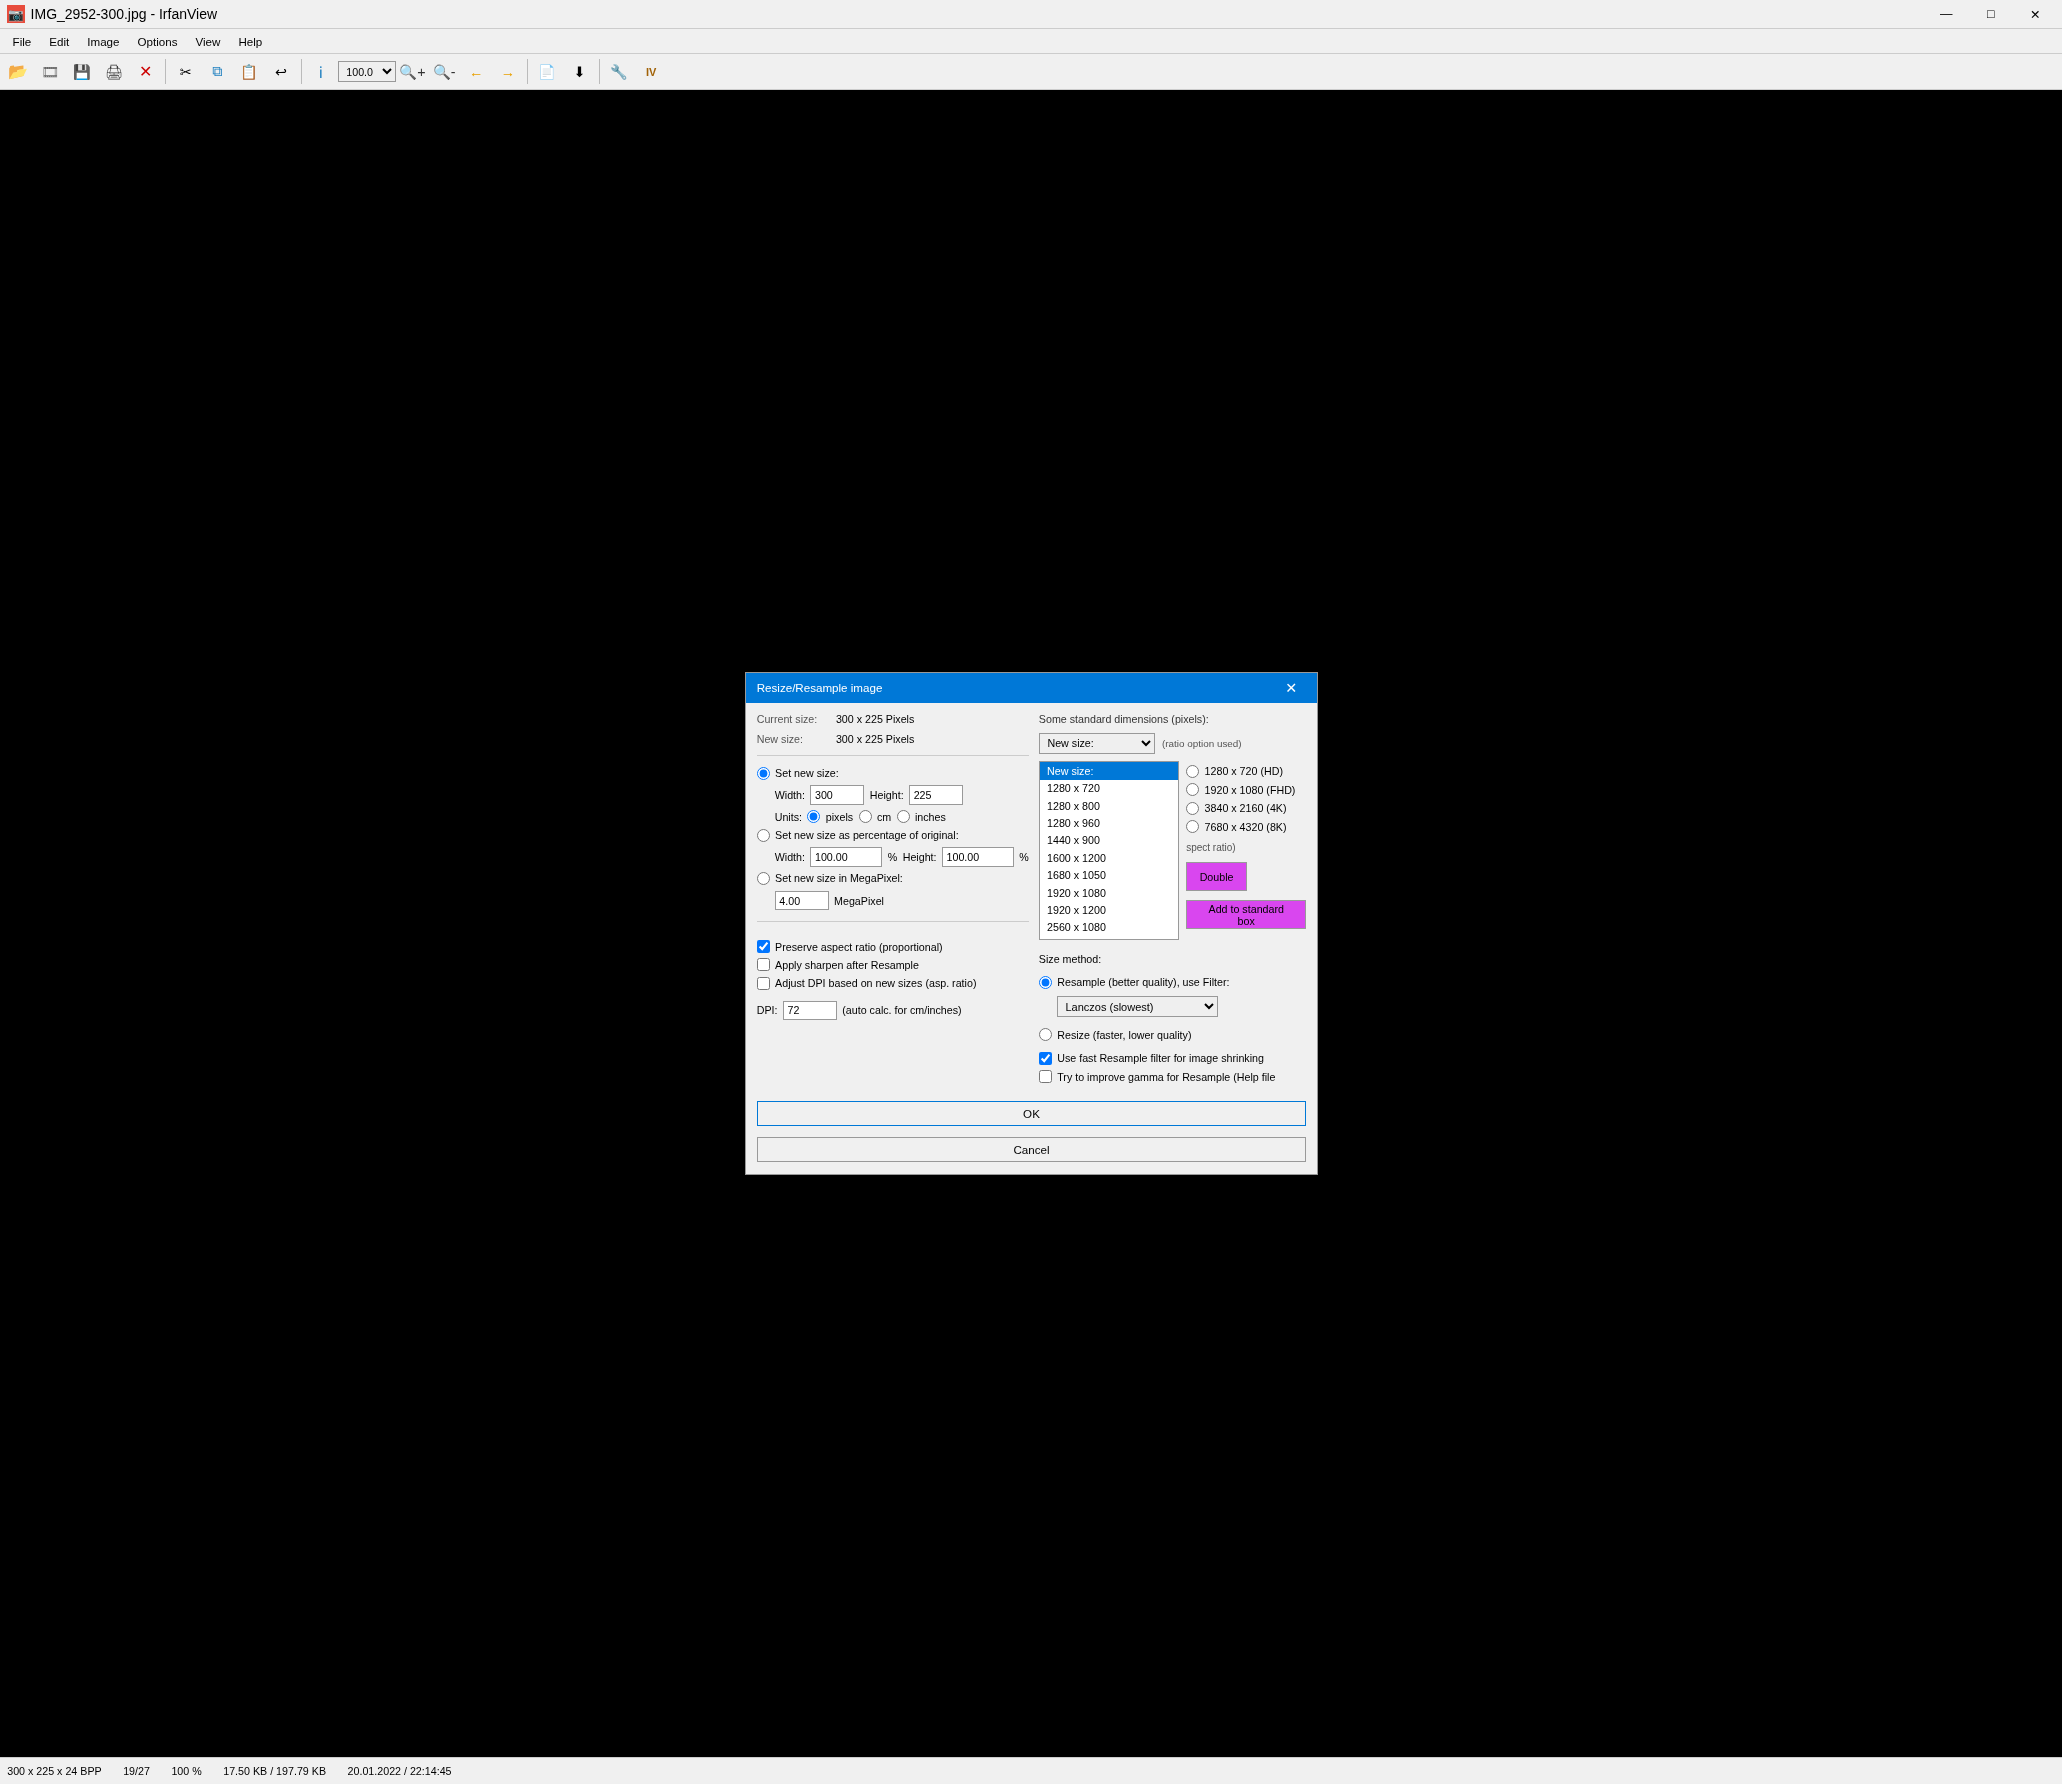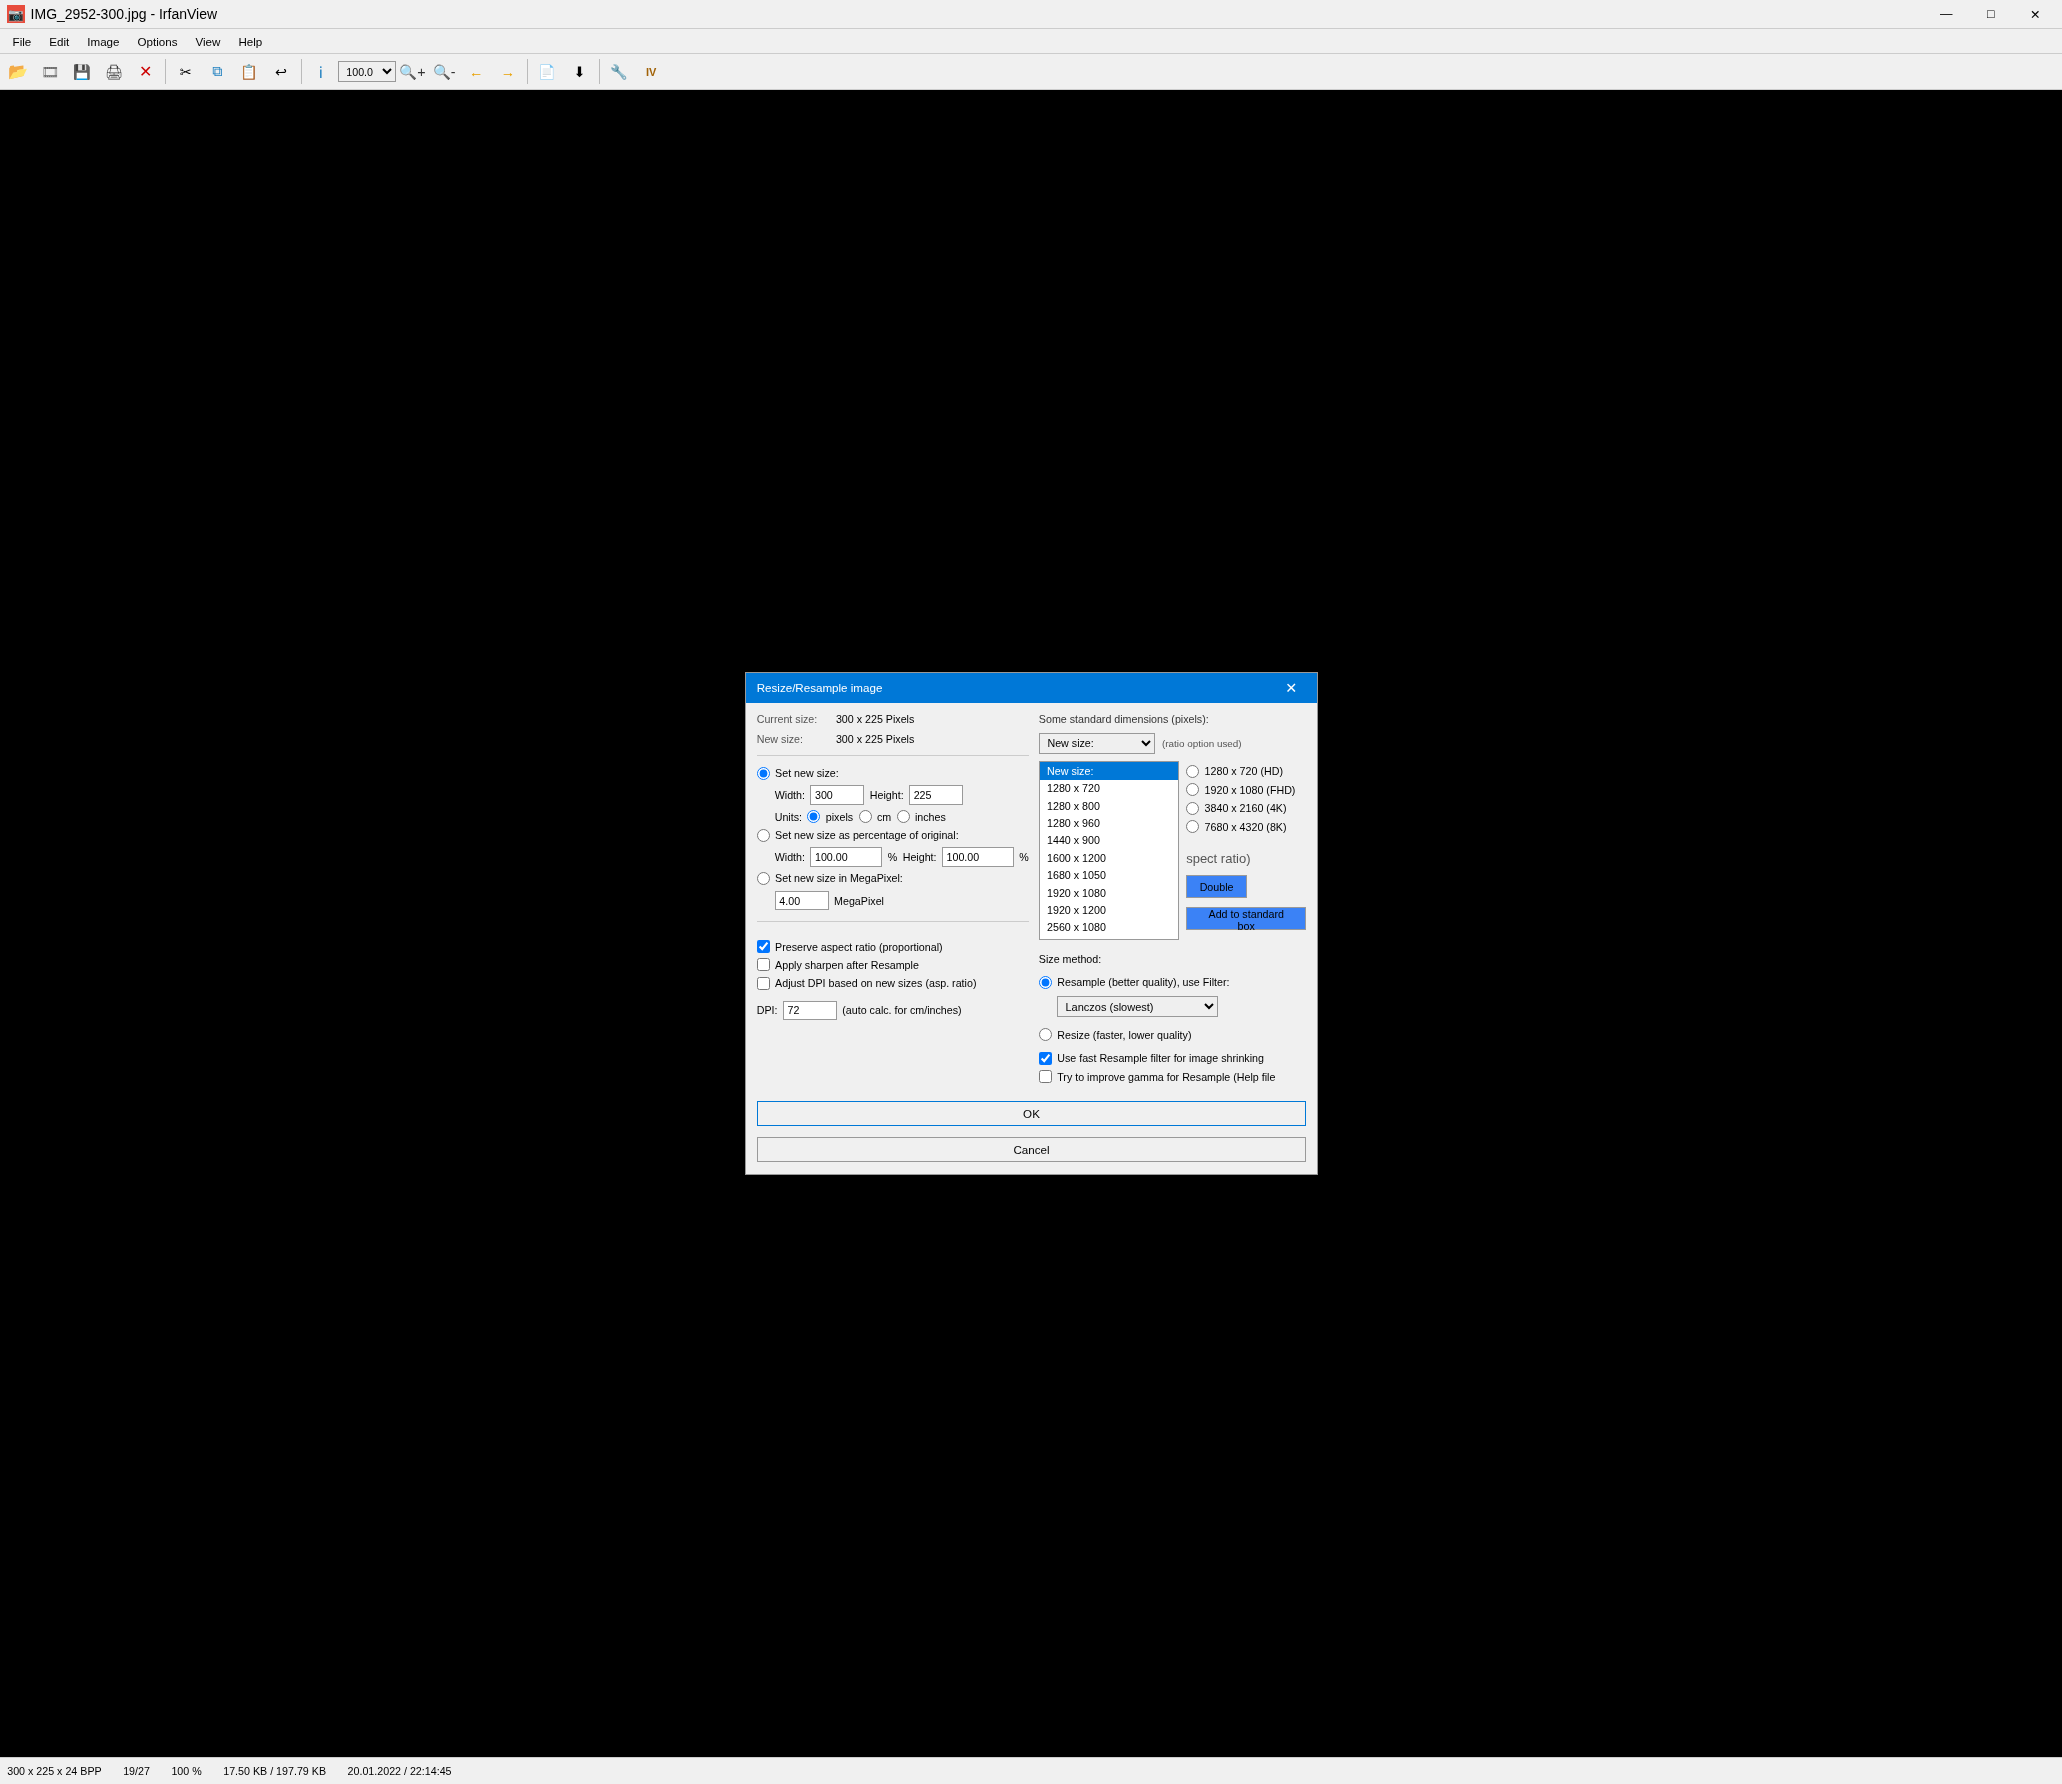--- a/index.html
+++ b/index.html
@@ -225,24 +225,24 @@
       cursor: pointer;
       white-space: nowrap;
     }
     .std-list-item.selected { background: #0078d7; color: #fff; }
 
     .radio-options { display: flex; flex-direction: column; gap: 5.4px; margin-top: 3.6px; }
     .radio-opt { display: flex; align-items: center; gap: 5.4px; font-size: 10.7px; }
 
     .btn-row { display: flex; gap: 7.2px; margin-top: 3.6px; }
     .btn {
-      height: 23px;
+      height: 29px;
       padding: 0 12.5px;
       border: 0.9px solid #999;
-      background: #3b82f6;
+      background: #d946ef;
       cursor: pointer;
       font-size: 10.7px;
     }
 
     .size-method-label { font-size: 10.7px; font-weight: normal; margin-top: 5.4px; }
     .filter-select {
       width: 161px; height: 21.5px;
       border: 0.9px solid #999;
       font-size: 11px;
       padding: 0 3.6px;
@@ -497,21 +497,21 @@
                 <label for="pfhd">1920 x 1080 (FHD)</label>
               </div>
               <div class="radio-opt">
                 <input type="radio" name="preset" id="p4k" style="">
                 <label for="p4k">3840 x 2160 (4K)</label>
               </div>
               <div class="radio-opt">
                 <input type="radio" name="preset" id="p8k" style="">
                 <label for="p8k">7680 x 4320 (8K)</label>
               </div>
-              <div style="margin-top:13px; font-size:13px; color:#555;">spect ratio)</div>
+              <div style="margin-top:4px; font-size:10px; color:#555;">spect ratio)</div>
               <div class="btn-row">
                 <button class="btn">Double</button>
               </div>
               <div class="btn-row">
                 <button class="btn">Add to standard box</button>
               </div>
             </div>
           </div>
         </div>
 

